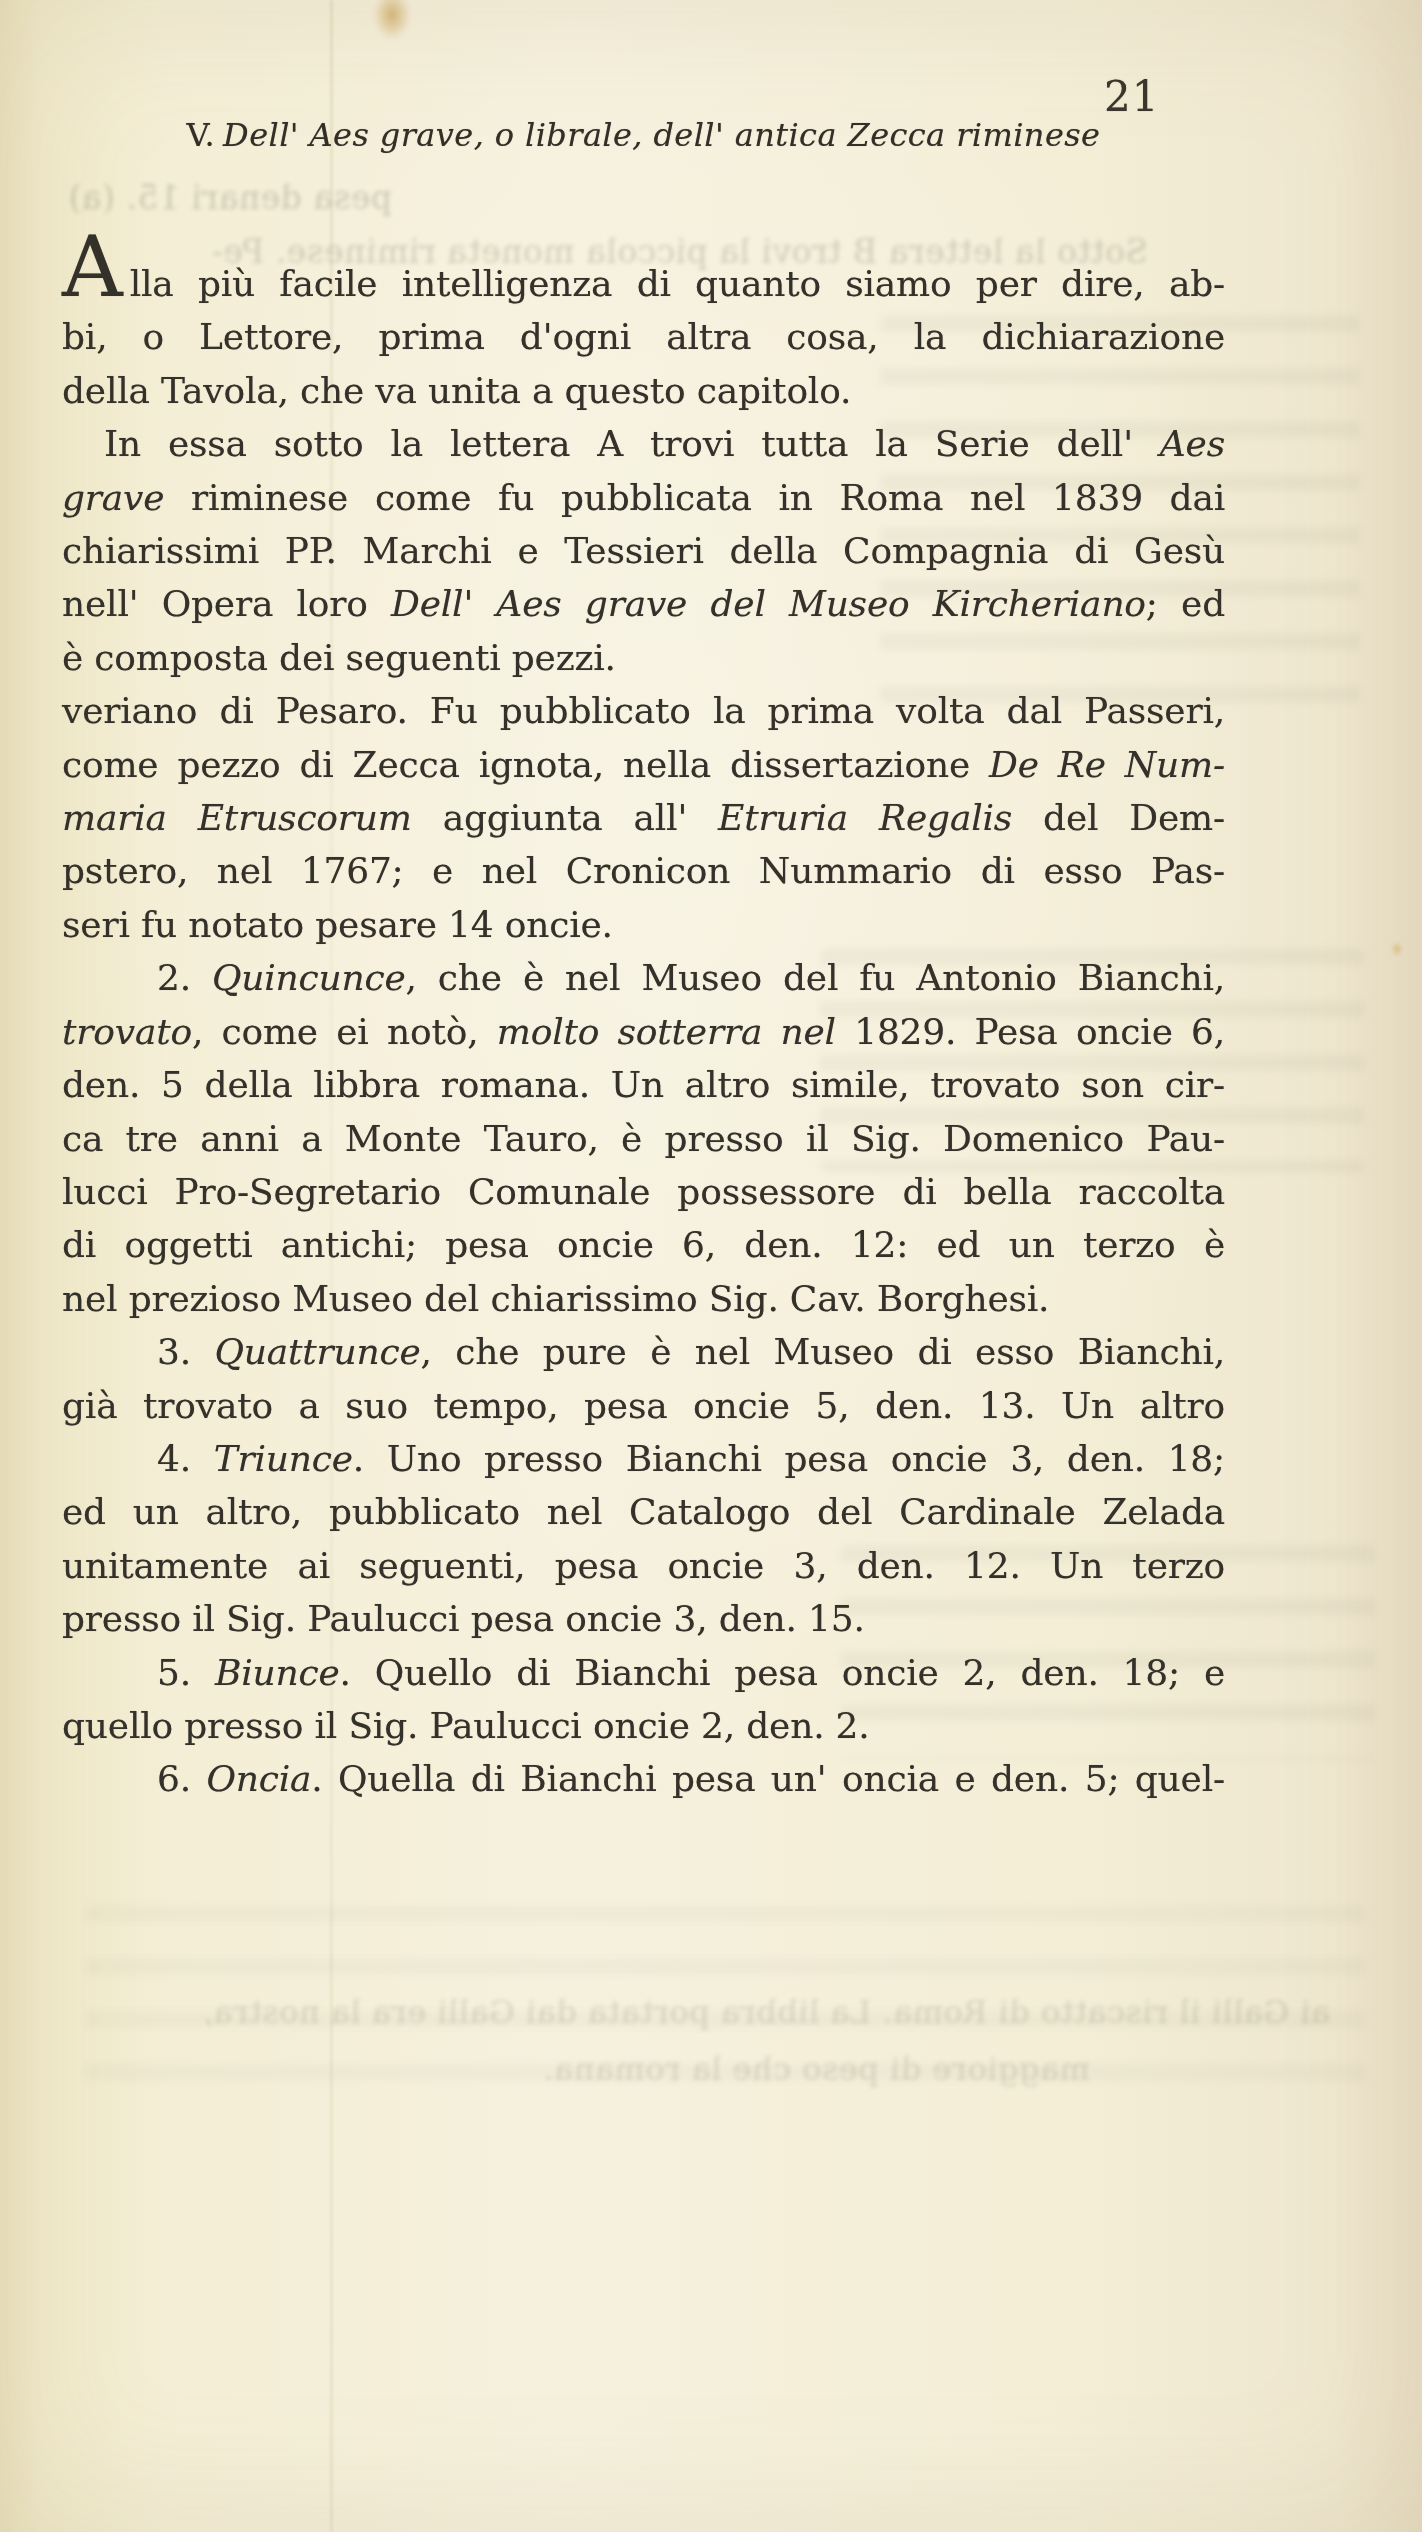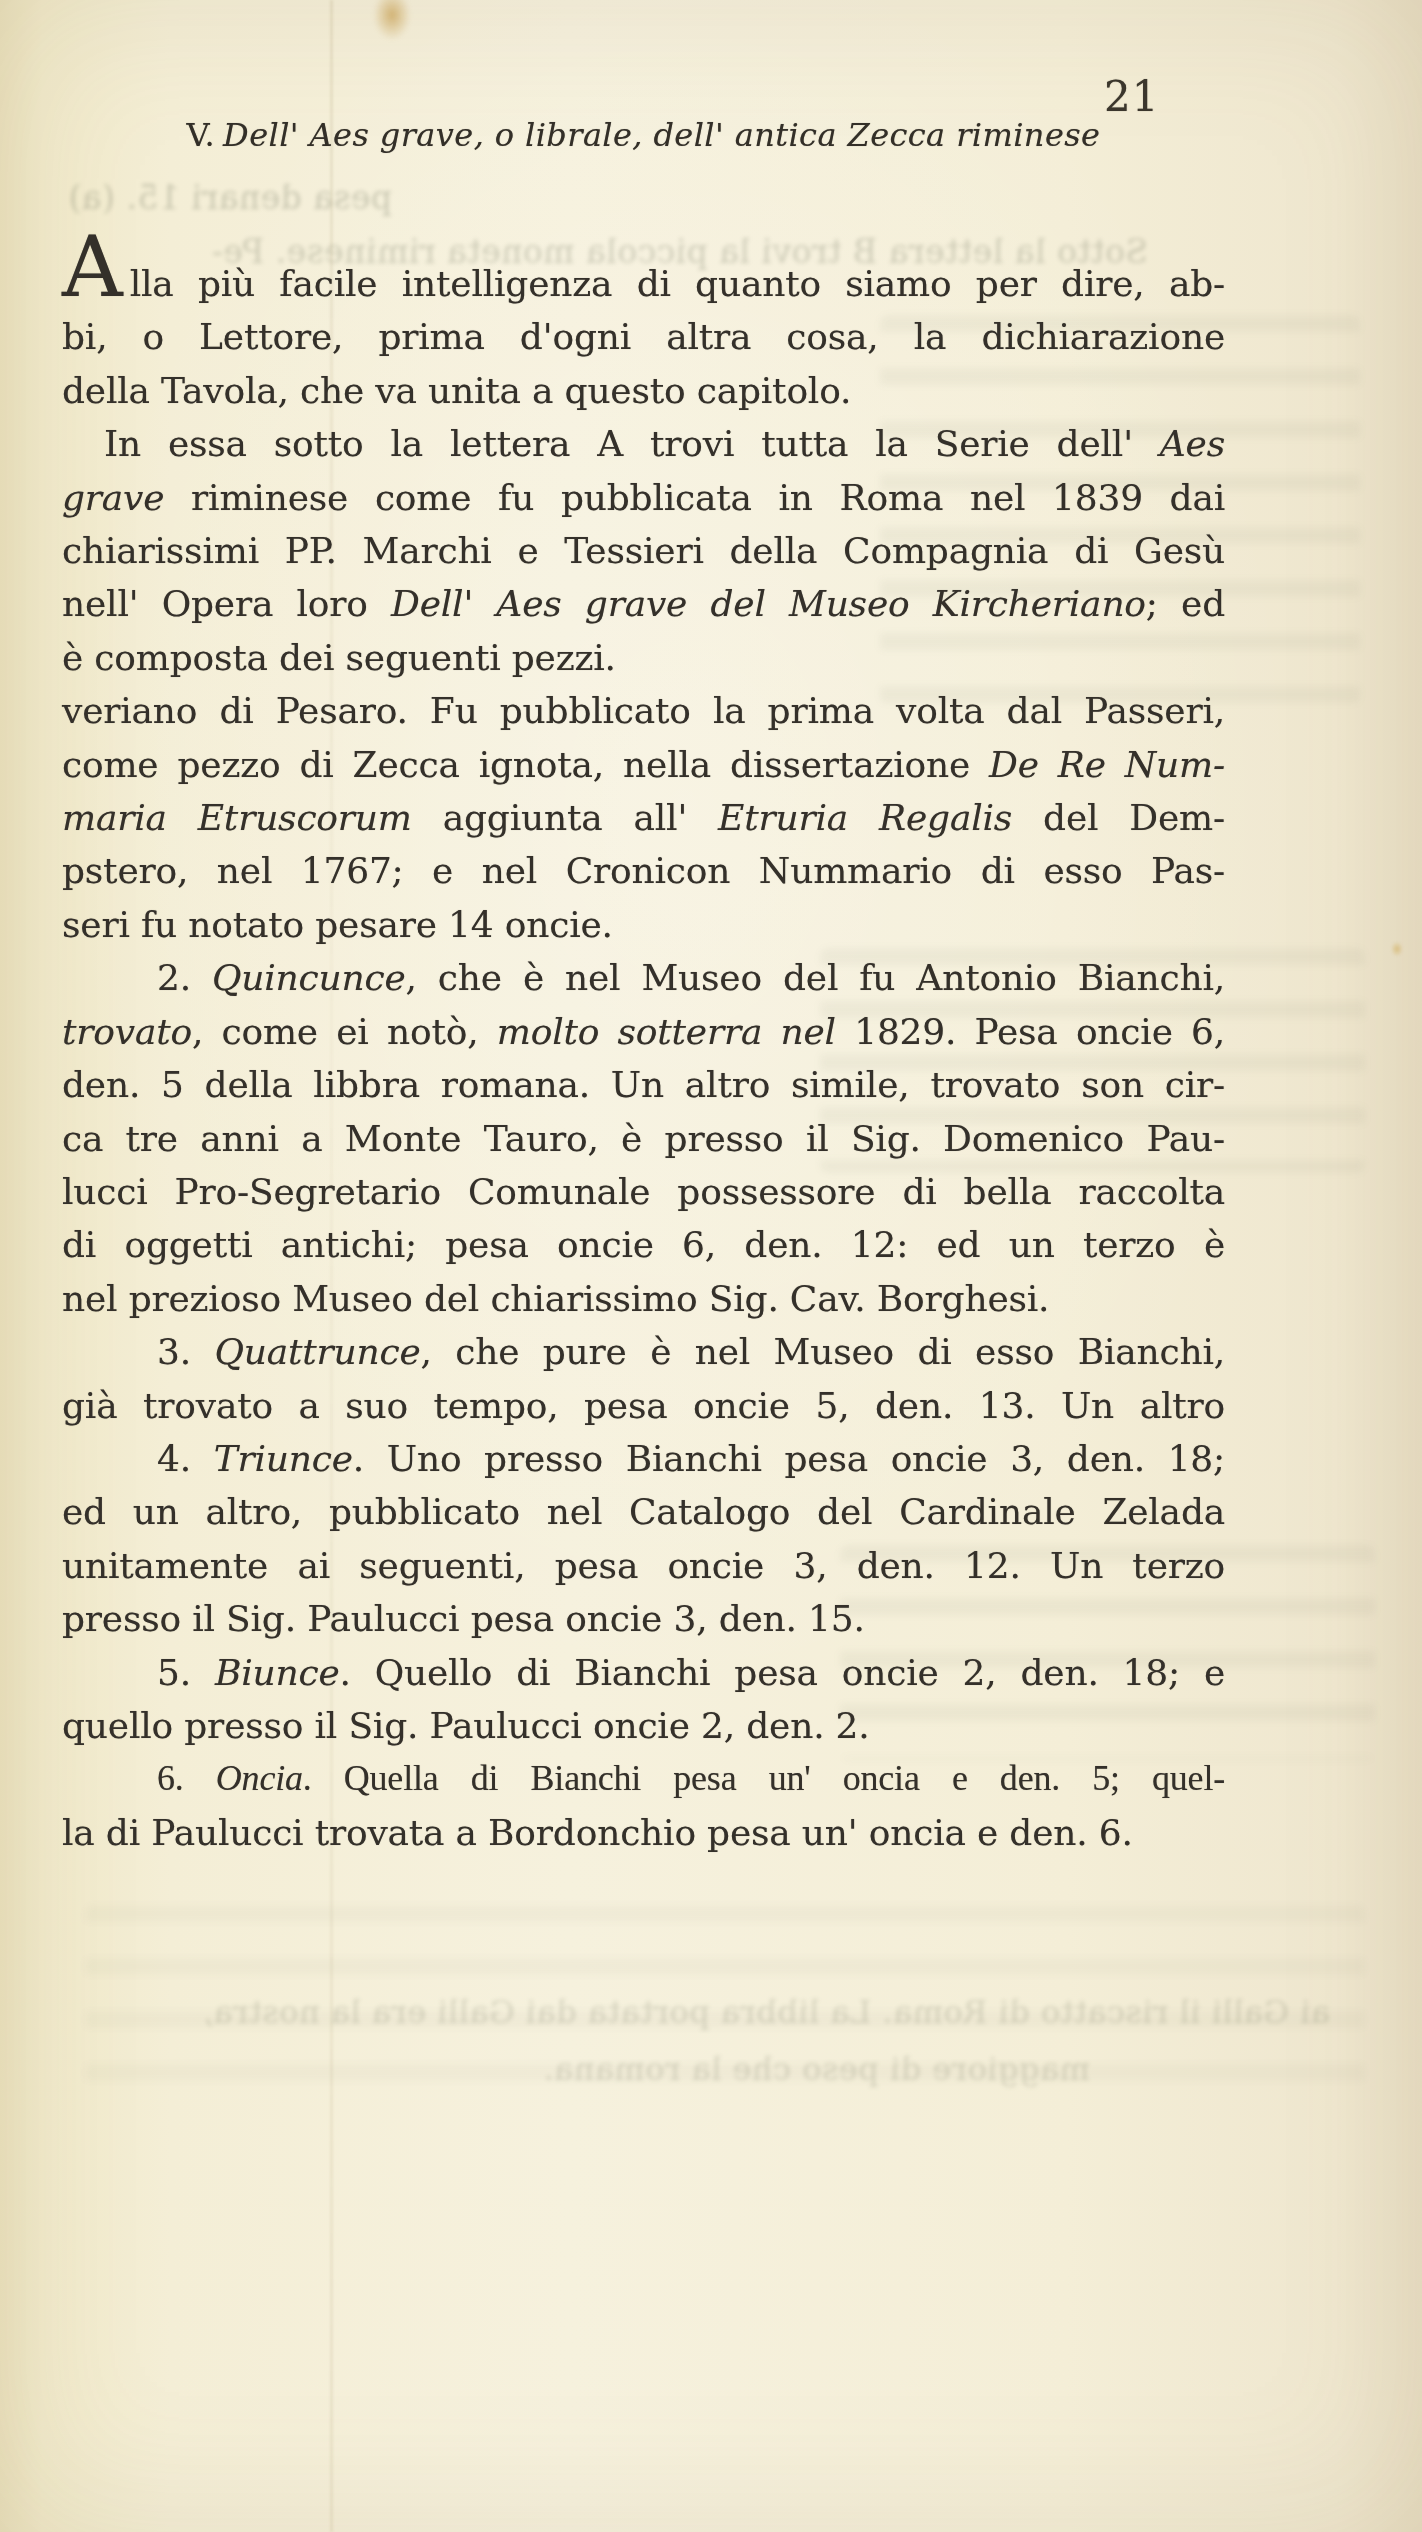--- a/index.html
+++ b/index.html
@@ -130,17 +130,16 @@
         <div class="line" style="text-indent: 95px;"><span>4. </span><i>Triunce</i><span>. Uno presso Bianchi pesa oncie 3, den. 18;</span></div>
         <div class="line"><span>ed un altro, pubblicato nel Catalogo del Cardinale Zelada</span></div>
         <div class="line"><span>unitamente ai seguenti, pesa oncie 3, den. 12. Un terzo</span></div>
         <div class="line last"><span>presso il Sig. Paulucci pesa oncie 3, den. 15.</span></div>
       </div>
       <div>
         <div class="line" style="text-indent: 95px;"><span>5. </span><i>Biunce</i><span>. Quello di Bianchi pesa oncie 2, den. 18; e</span></div>
         <div class="line last"><span>quello presso il Sig. Paulucci oncie 2, den. 2.</span></div>
       </div>
       <div>
-        <div class="line" style="text-indent: 95px; font-family: Liberation Serif, serif;"><span>6. </span><i>Oncia</i><span>. Quella di Bianchi pesa un' oncia e den. 5; quel-</span></div>
-        <div class="line last"><span>la di Paulucci trovata a Bordonchio pesa un' oncia e den. 6.</span></div>
+        <div class="line" style="text-indent: 95px;"><span>6. </span><i>Oncia</i><span>. Quella di Bianchi pesa un' oncia e den. 5; quel-</span></div>
       </div>
     </div>
 </div>
 
 </body></html>

